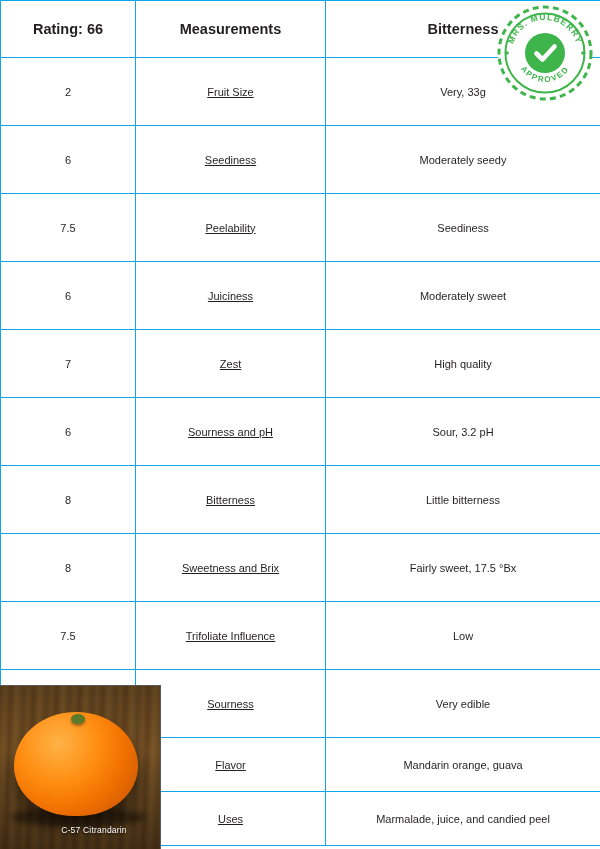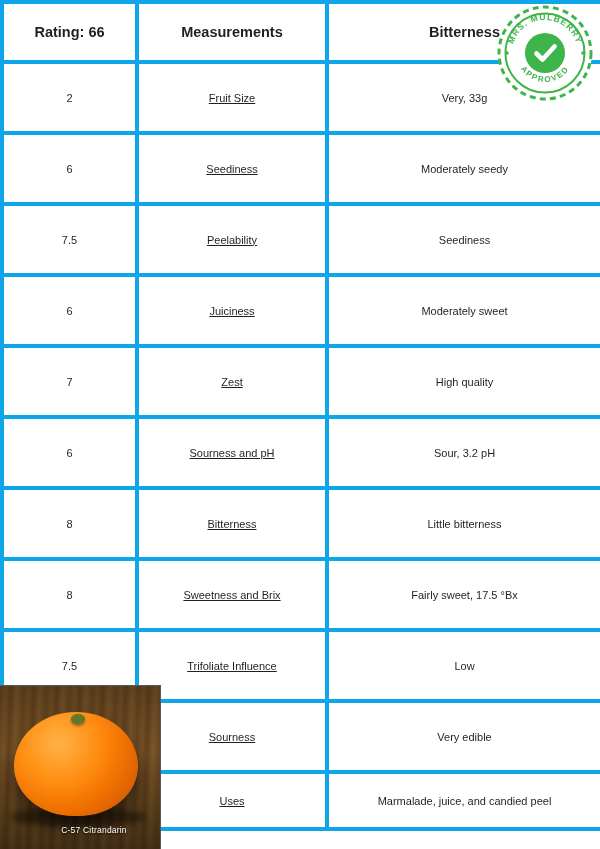--- a/index.html
+++ b/index.html
@@ -20,21 +20,21 @@
     width: 600px;
     height: 849px;
     box-sizing: border-box;
   }
   table.rating-table {
     width: 600px;
     border-collapse: collapse;
     table-layout: fixed;
   }
   table.rating-table td {
-    border: 4px solid #0ea5e9;
+    border: 1px solid #0ea5e9;
     text-align: center;
     vertical-align: middle;
     font-size: 11px;
     color: #231f20;
     padding: 0 17px;
   }
   col.c-score { width: 135px; }
   col.c-measure { width: 190px; }
   col.c-desc { width: 275px; }
 
@@ -199,20 +199,25 @@
         <td class="score-cell">7.5</td>
         <td class="measure-cell">Trifoliate Influence</td>
         <td class="desc-cell">Low</td>
       </tr>
       <tr class="data-row">
         <td class="score-cell">8</td>
         <td class="measure-cell">Sourness</td>
         <td class="desc-cell">Very edible</td>
       </tr>
 
+      <tr class="photo-row">
+        <td class="score-cell"></td>
+        <td class="measure-cell">Flavor</td>
+        <td class="desc-cell">Mandarin orange, guava</td>
+      </tr>
       <tr class="photo-row">
         <td class="score-cell"></td>
         <td class="measure-cell">Uses</td>
         <td class="desc-cell">Marmalade, juice, and candied peel</td>
       </tr>
     </tbody>
   </table>
 
   <div class="photo-block">
     <div class="wood"></div>

